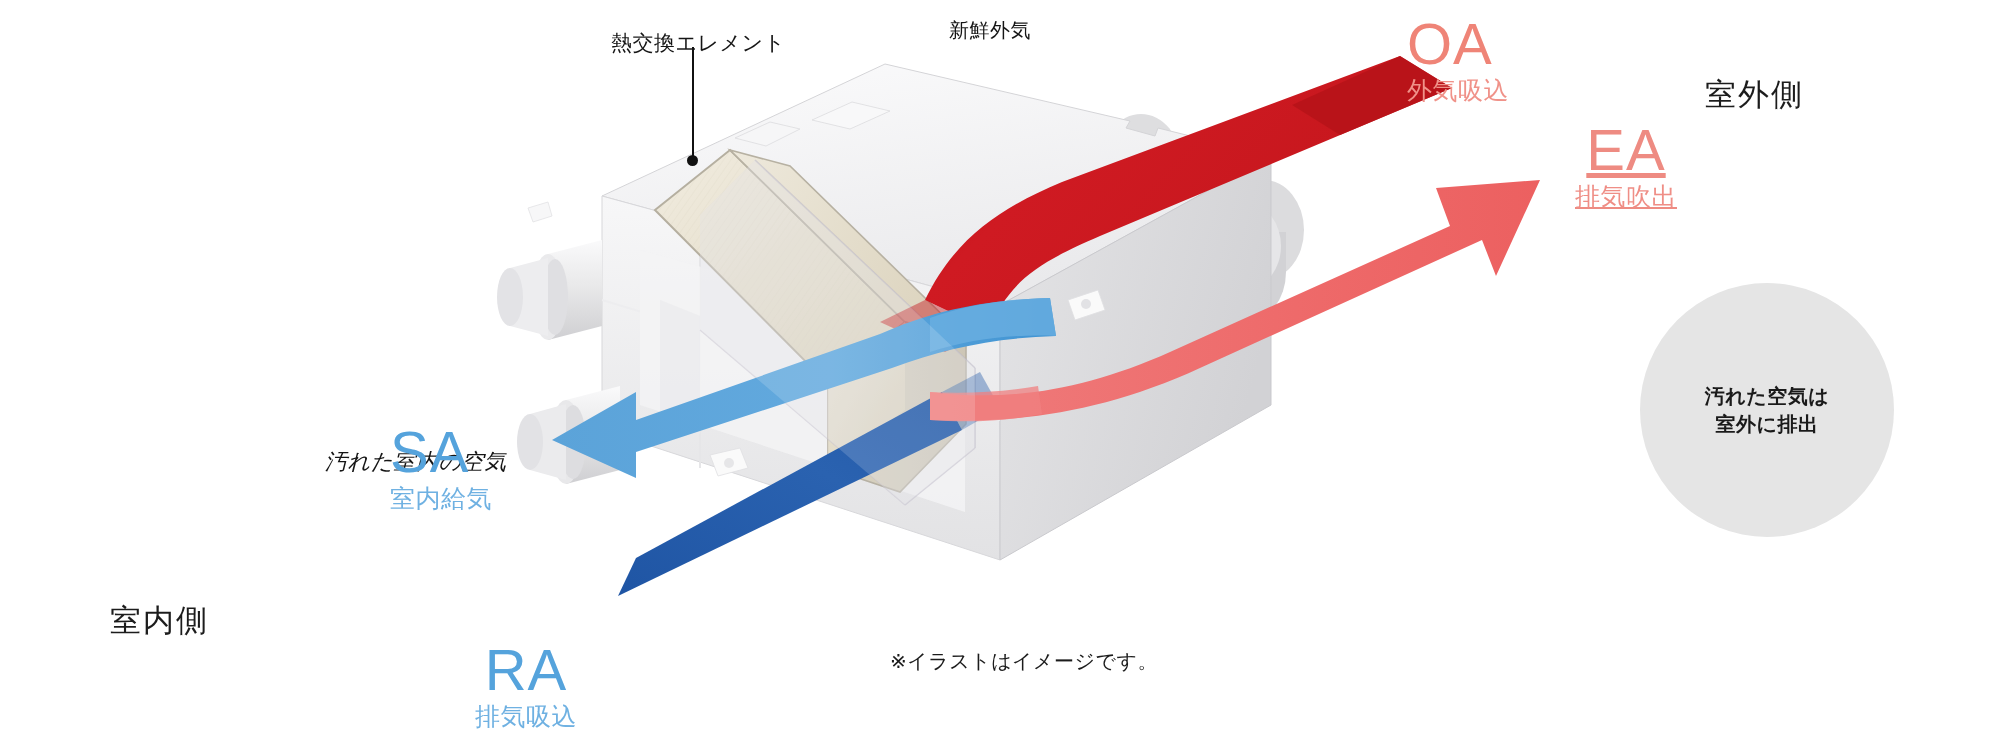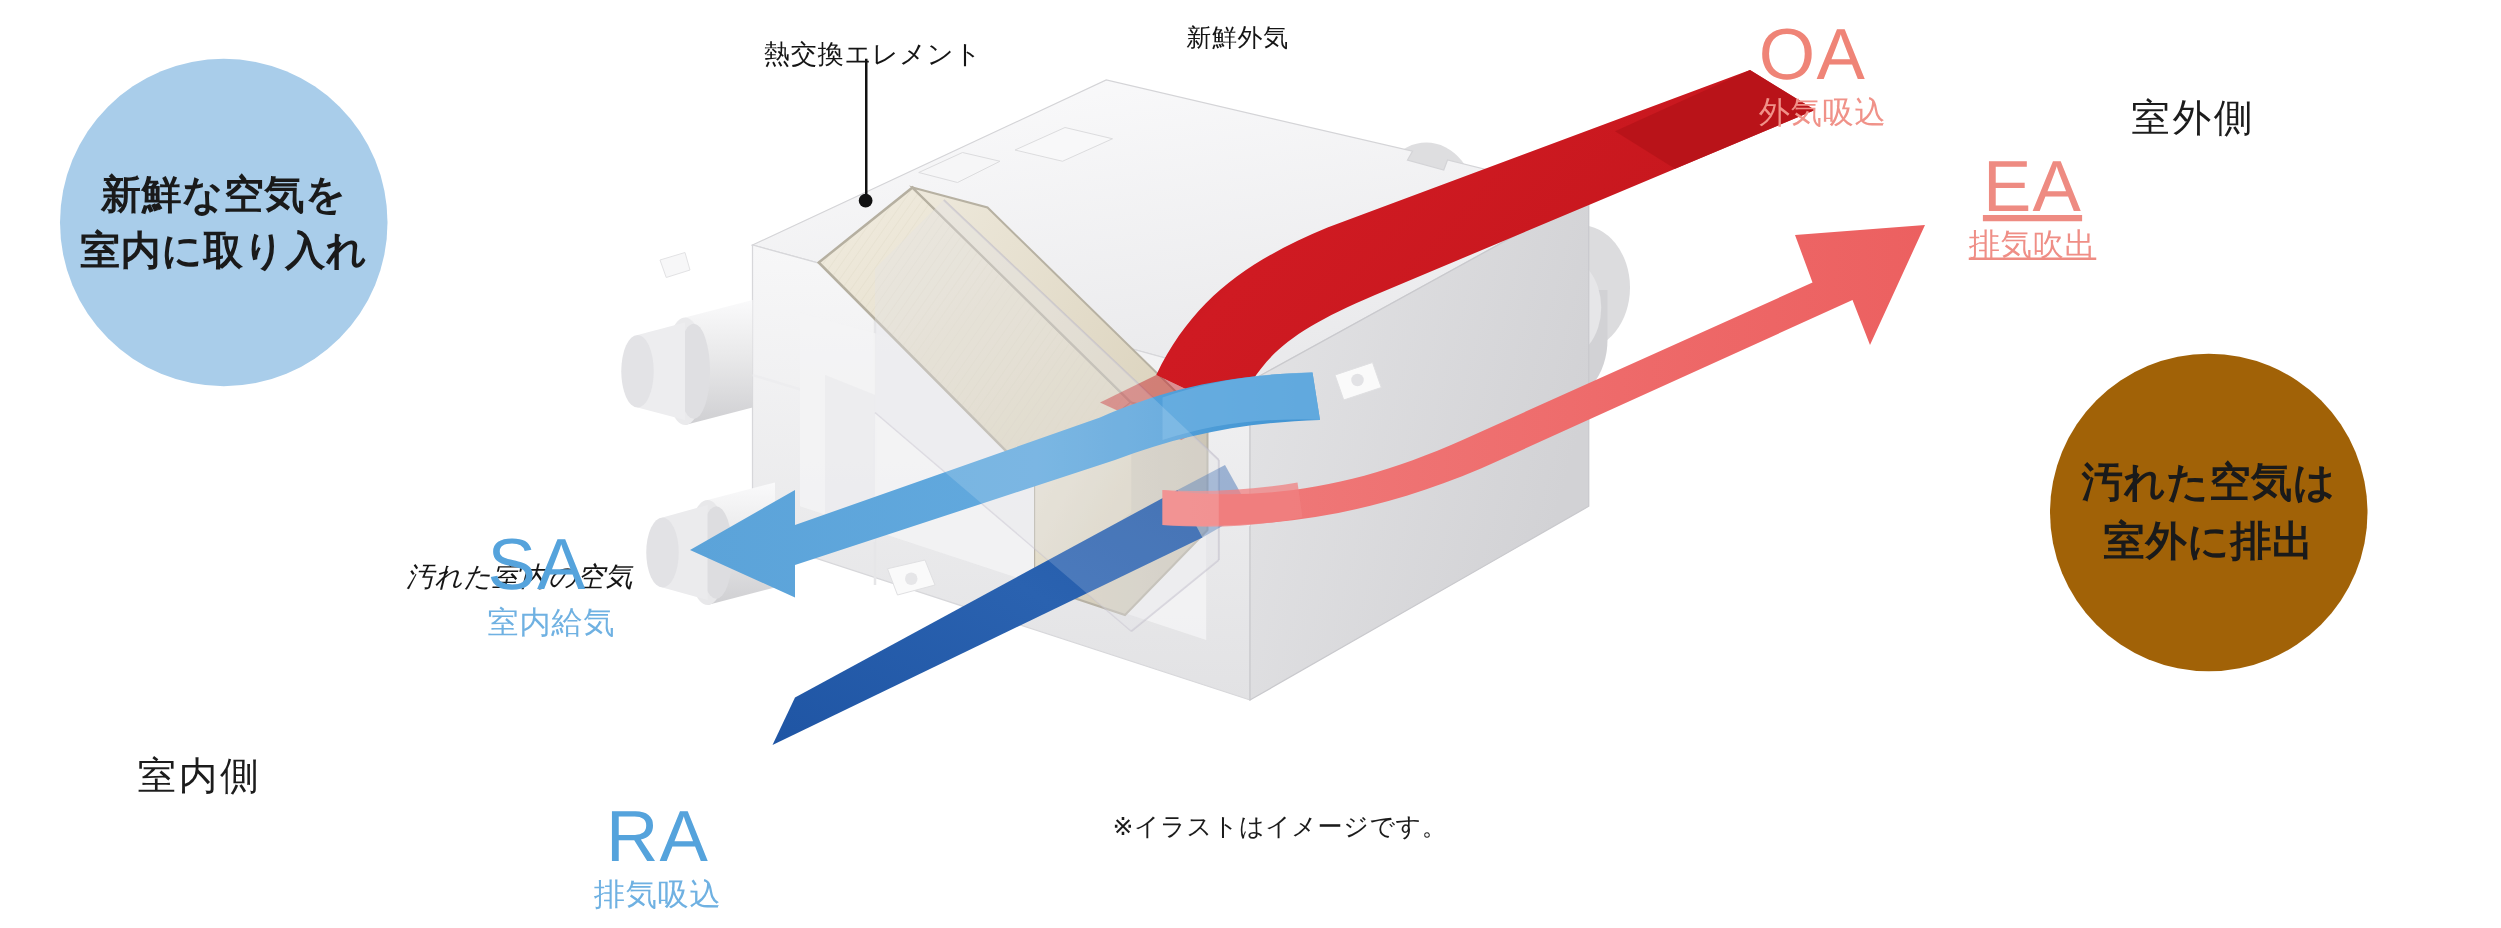--- a/index.html
+++ b/index.html
@@ -35,22 +35,22 @@
   #circle-indoor {
     left: 48px; top: 47px;
     width: 262px; height: 262px;
     background: #a9cdea;
     font-size: 32px;
     line-height: 1.42;
   }
   #circle-outdoor {
     left: 1640px; top: 283px;
     width: 254px; height: 254px;
-    background: #a16207;
-    font-size: 33px;
+    background: #e5e5e5;
+    font-size: 20px;
     line-height: 1.42;
   }
   .circle .ln { display: block; white-space: nowrap; }
 
   
   .side-label {
     position: absolute;
     font-size: 31px;
     color: #1c1c1c;
     font-weight: 400;
@@ -288,24 +288,20 @@
     </g>
 
     <g>
       <path d="M755 160 L975 368 L975 448 L905 505 L700 330 L700 215 Z" fill="#ffffff" opacity="0.16"></path>
     </g>
   </svg>
 
   <div id="leader-line" class="abs"></div>
   <div id="leader-dot" class="abs"></div>
 
-  <div id="circle-indoor" class="circle">
-    <span class="ln">新鮮な空気を</span>
-    <span class="ln">室内に取り入れ</span>
-  </div>
 
   <div id="circle-outdoor" class="circle">
     <span class="ln">汚れた空気は</span>
     <span class="ln">室外に排出</span>
   </div>
 
   <div id="label-indoor-side" class="side-label">室内側</div>
   <div id="label-outdoor-side" class="side-label">室外側</div>
 
   <div id="note-element" class="note">熱交換エレメント</div>

